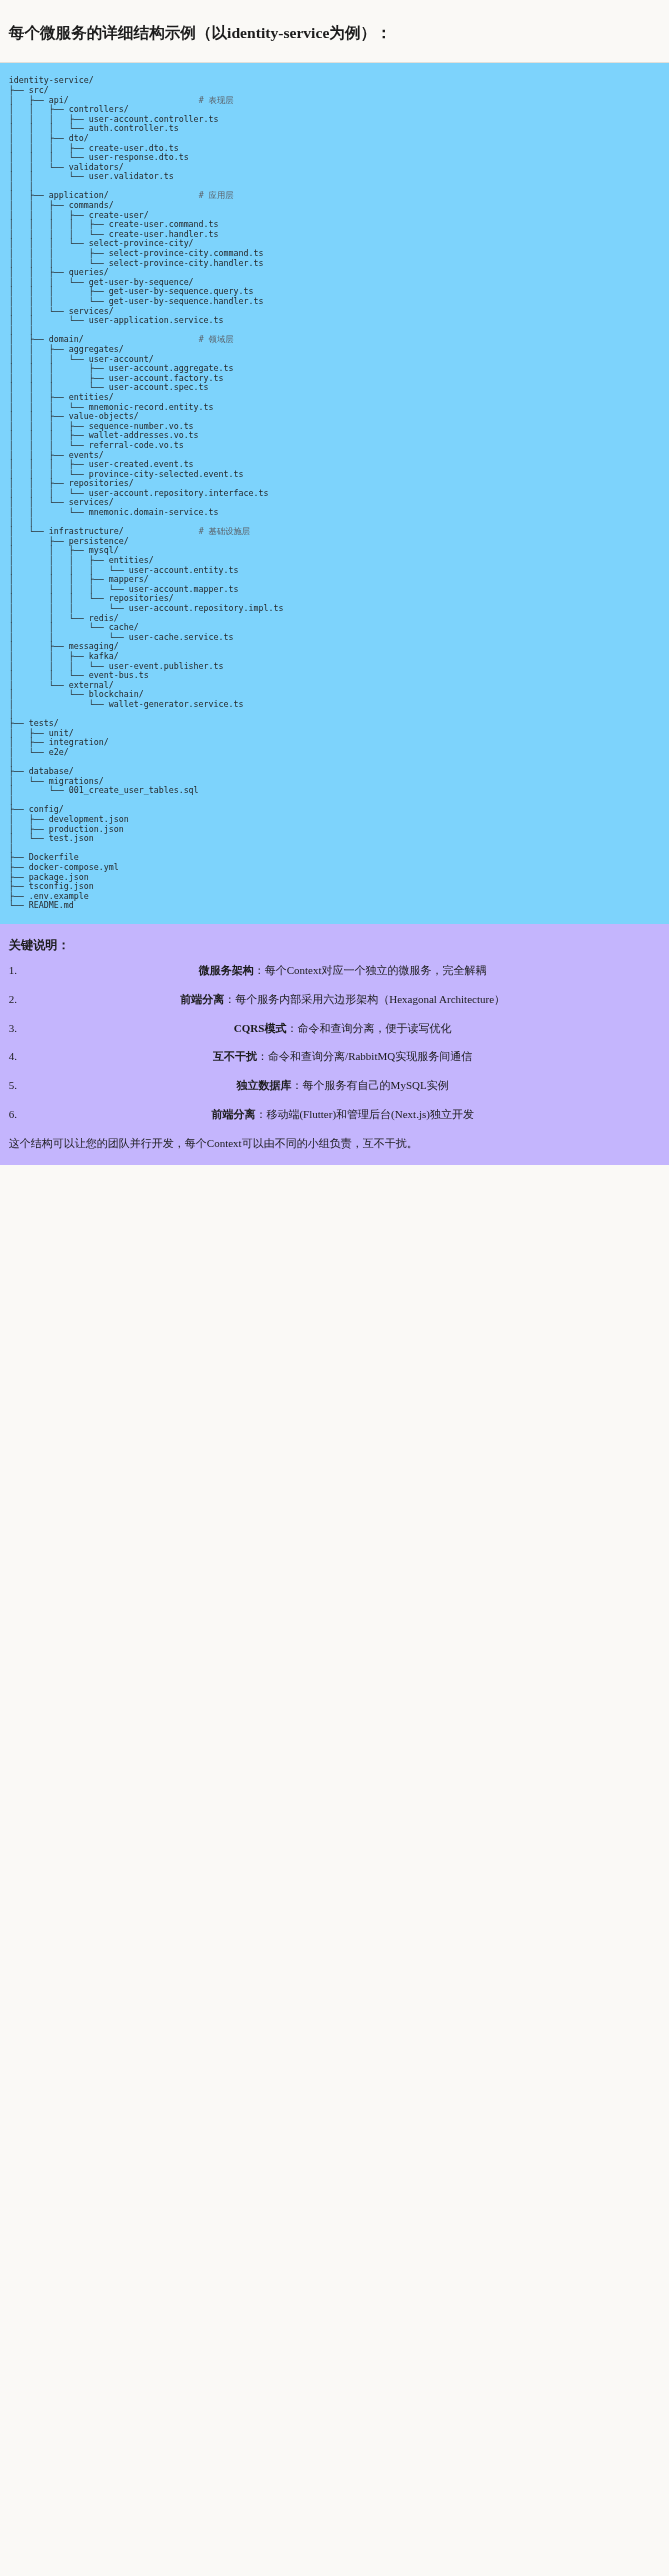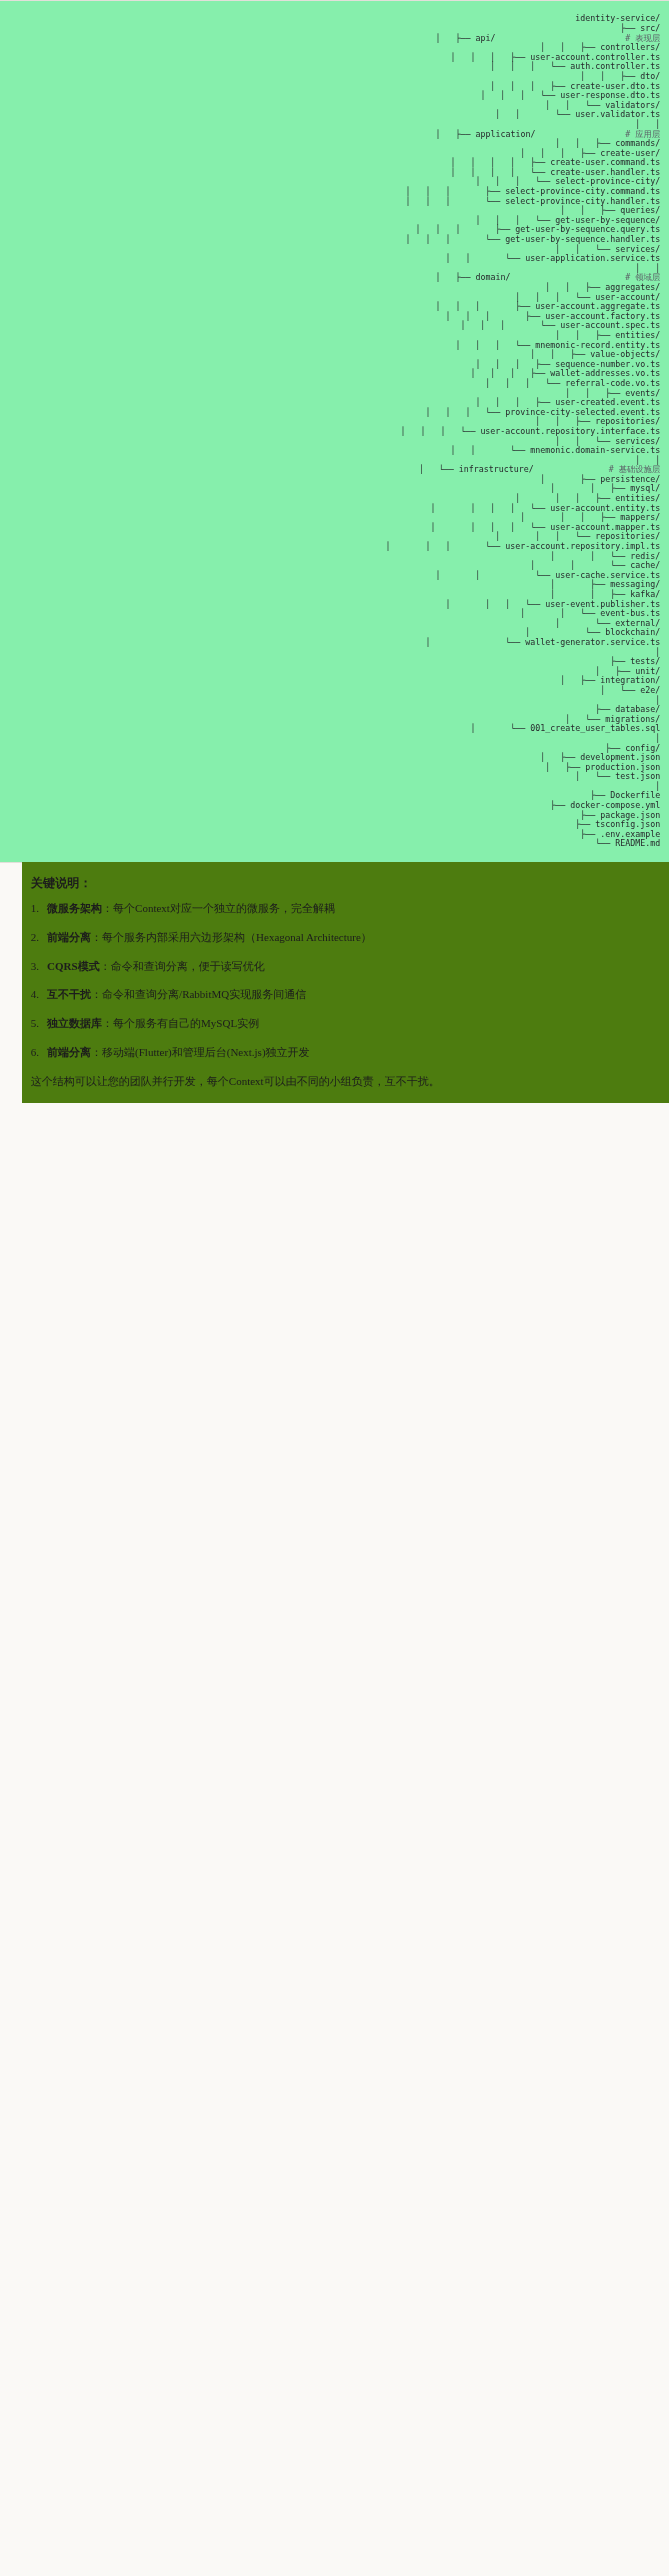--- a/index.html
+++ b/index.html
@@ -32,56 +32,55 @@
   .rule {
     height: 0.6px;
     background: #e2e0da;
     width: 100%;
     border: none;
     margin: 0;
   }
   
   .tree-block {
     padding: 13.8px 8.8px 12.5px 8.8px;
-    background: #86efac;
-    text-align: right;
+    background: #7dd3fc;
   }
   pre.tree {
     margin: 0;
     font-family: "DejaVu Sans Mono", "Liberation Mono", monospace;
     font-size: 8.3px;
     line-height: 9.6px;
     color: #26282b;
     white-space: pre;
     letter-spacing: 0px;
     tab-size: 4;
   }
   pre.tree .cmt {
     color: #5a5f66;
     margin-top: 22px;
   }
   
   .notes {
     padding: 12.5px 8.8px 13.8px 8.8px;
-    background: #4d7c0f;
-    margin-left: 22px;
+    background: #c4b5fd;
   }
   .notes-title {
     font-family: "Liberation Serif", serif;
     font-weight: bold;
     font-size: 12.2px;
     line-height: 16.3px;
     color: #1c1c1c;
     margin: 0 0 10px 0;
   }
   ol.note-list {
     margin: 0;
     padding: 0 0 0 0;
     list-style: none;
     counter-reset: noteno;
+    text-align: center;
   }
   ol.note-list li {
     font-family: "Liberation Serif", serif;
     font-size: 11px;
     line-height: 15px;
     color: #1c1c1c;
     margin: 0 0 13.8px 0;
     padding-left: 16.3px;
     position: relative;
     counter-increment: noteno;
@@ -104,20 +103,21 @@
     line-height: 15.6px;
     color: #1c1c1c;
     margin: 3.8px 0 0 0;
   }
 </style>
 </head>
 <body>
 
 <div class="page">
 
+  <h1 class="doc-heading">每个微服务的详细结构示例（以identity-service为例）：</h1>
 
   <hr class="rule">
 
   <div class="tree-block">
     <pre class="tree" id="tree-pre">identity-service/
 ├── src/
 │   ├── api/                          <span class="cmt"># 表现层</span>
 │   │   ├── controllers/
 │   │   │   ├── user-account.controller.ts
 │   │   │   └── auth.controller.ts

